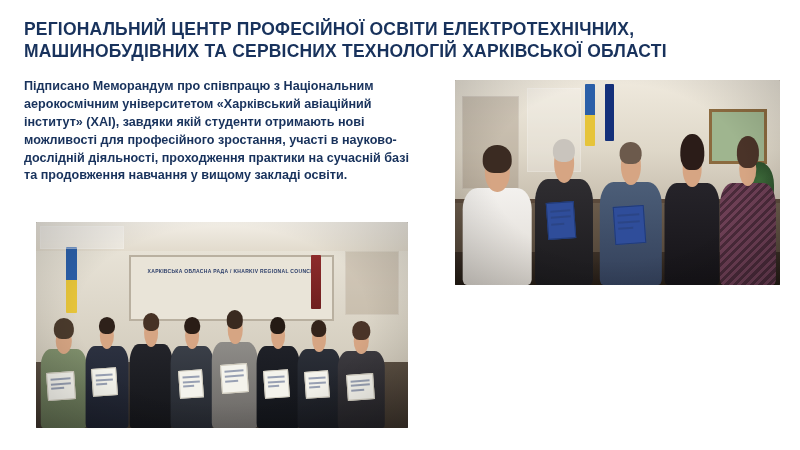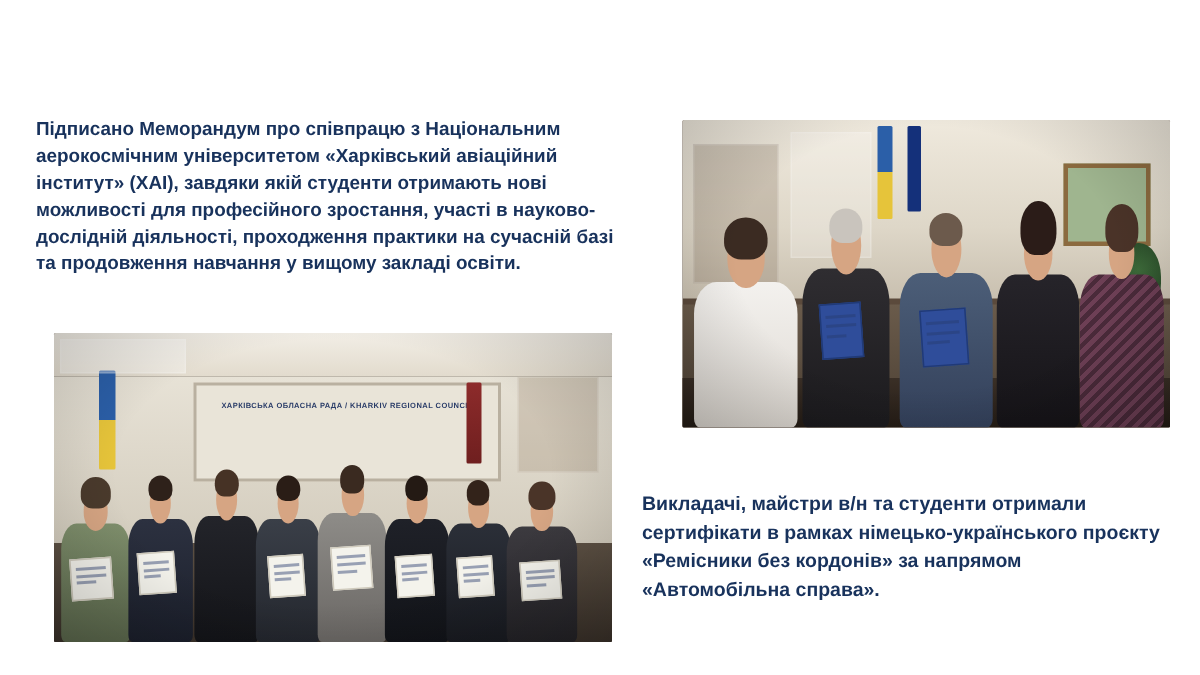--- a/index.html
+++ b/index.html
@@ -171,20 +171,21 @@
     position: absolute; inset: 0;
     background: radial-gradient(ellipse at 50% 45%, rgba(0,0,0,0) 55%, rgba(0,0,0,0.22) 100%);
     pointer-events: none;
   }
 </style>
 </head>
 <body>
 
 <div class="slide">
 
+  <div class="title">РЕГІОНАЛЬНИЙ ЦЕНТР ПРОФЕСІЙНОЇ ОСВІТИ ЕЛЕКТРОТЕХНІЧНИХ, МАШИНОБУДІВНИХ ТА СЕРВІСНИХ ТЕХНОЛОГІЙ ХАРКІВСЬКОЇ ОБЛАСТІ</div>
 
   <div class="body-text">Підписано Меморандум про співпрацю з Національним аерокосмічним університетом «Харківський авіаційний інститут» (ХАІ), завдяки якій студенти отримають нові можливості для професійного зростання, участі в науково-дослідній діяльності, проходження практики на сучасній базі та продовження навчання у вищому закладі освіти.</div>
 
   <div class="photo-top">
     <div class="scene">
       <div class="wall-dark"></div>
       <div class="floor"></div>
 
       <div class="panel" style="left:2%; top:8%; width:17%; height:44%; background:rgba(120,100,80,0.25);"></div>
       <div class="flag ua" style="left:40%; top:2%; height:30%; width:10px;"></div>
@@ -333,15 +334,14 @@
             <i></i>
             <i class="b"></i>
             <i class="c"></i>
           </div>
       </div>
 
       <div class="vignette"></div>
     </div>
   </div>
 
-  <div class="caption-text">Викладачі, майстри в/н та студенти отримали сертифікати в рамках німецько-українського проєкту «Ремісники без кордонів» за напрямом «Автомобільна справа».</div>
 
 </div>
 
 </body></html>

